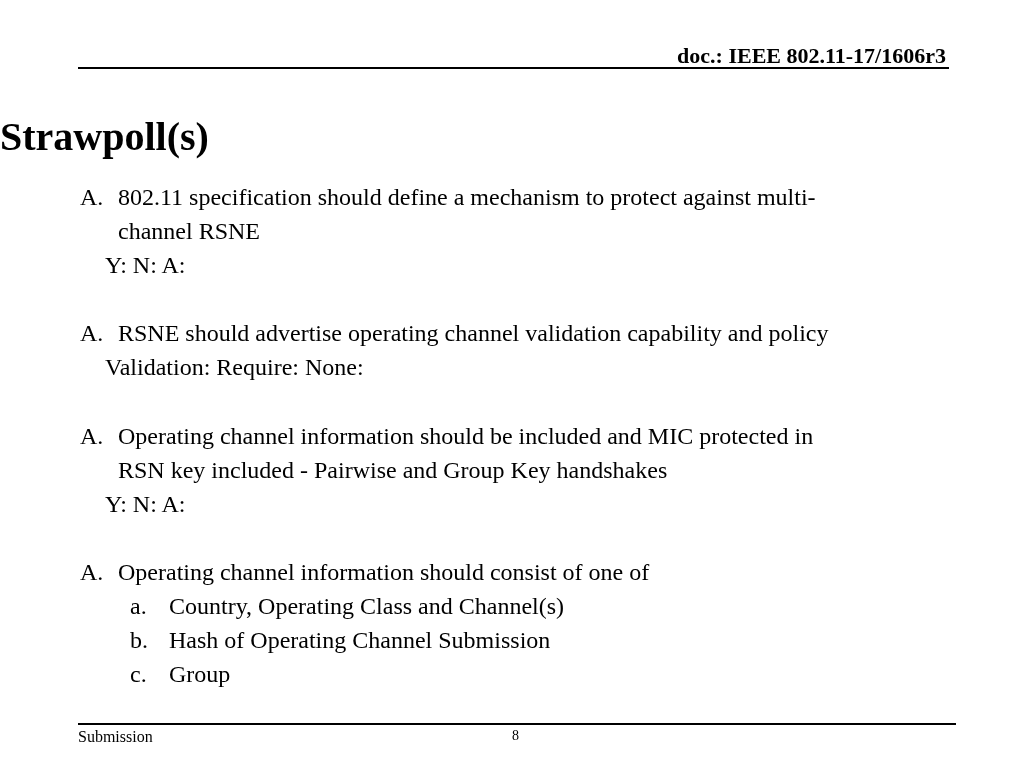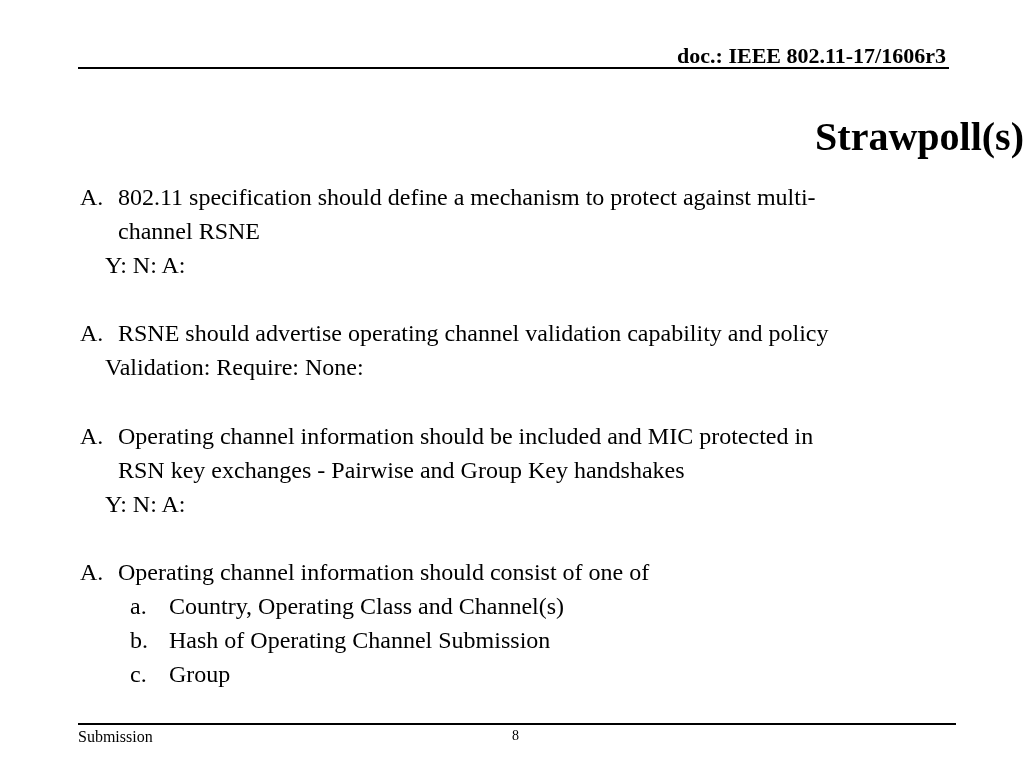--- a/index.html
+++ b/index.html
@@ -1,20 +1,20 @@
 <!DOCTYPE html>
 <html><head>
 <meta charset="utf-8">
 <style>
   html, body { margin: 0; padding: 0; }
   body { width: 1024px; height: 768px; background: #ffffff; position: relative; overflow: hidden;
          font-family: "Liberation Serif", serif; color: #000; }
   .header-title { position: absolute; right: 78px; top: 43px; font-size: 22px; font-weight: bold; }
   .header-rule { position: absolute; left: 78px; top: 67px; width: 871px; height: 2px; background: #000; }
-  .slide-title { position: absolute; left: 0; width: 1024px; top: 113px; text-align: right;
+  .slide-title { position: absolute; left: 0; width: 1024px; top: 113px; text-align: left;
                  font-size: 40px; font-weight: bold; }
   .line { position: absolute; font-size: 24px; white-space: nowrap; }
   .marker { position: absolute; }
   .footer-rule { position: absolute; left: 78px; top: 723px; width: 878px; height: 2px; background: #000; }
   .footer-left { position: absolute; left: 78px; top: 728px; font-size: 16px; }
   .footer-page { position: absolute; left: 512px; top: 728px; font-size: 14px; }
 </style>
 </head>
 <body>
 
@@ -32,21 +32,21 @@
 
 <div>
   <span class="line marker" style="left:80px;top:320px">A.</span>
   <span class="line" style="left:118px;top:320px">RSNE should advertise operating channel validation capability and policy</span>
   <span class="line" style="left:105px;top:354px">Validation: Require: None:</span>
 </div>
 
 <div>
   <span class="line marker" style="left:80px;top:423px">A.</span>
   <span class="line" style="left:118px;top:423px">Operating channel information should be included and MIC protected in</span>
-  <span class="line" style="left:118px;top:457px">RSN key exchanges - Pairwise and Group Key handshakes</span>
+  <span class="line" style="left:118px;top:457px">RSN key included - Pairwise and Group Key handshakes</span>
   <span class="line" style="left:105px;top:491px">Y: N: A:</span>
 </div>
 
 <div>
   <span class="line marker" style="left:80px;top:559px">A.</span>
   <span class="line" style="left:118px;top:559px">Operating channel information should consist of one of</span>
   <span class="line marker" style="left:130px;top:593px">a.</span>
   <span class="line" style="left:169px;top:593px">Country, Operating Class and Channel(s)</span>
   <span class="line marker" style="left:130px;top:627px">b.</span>
   <span class="line" style="left:169px;top:627px">Hash of Operating Channel Submission</span>

